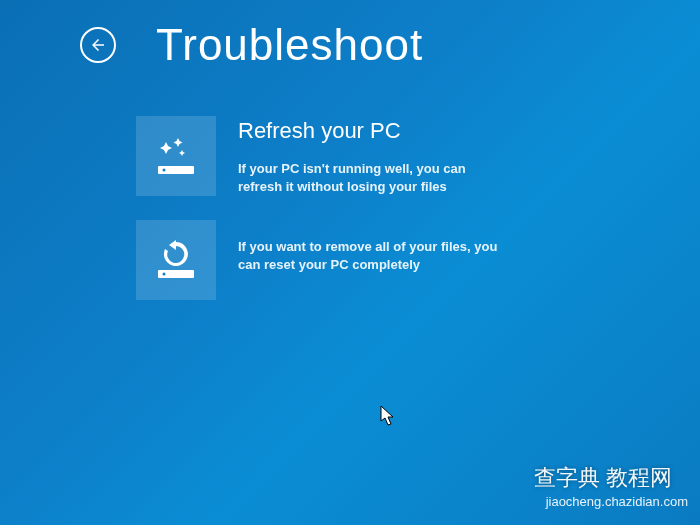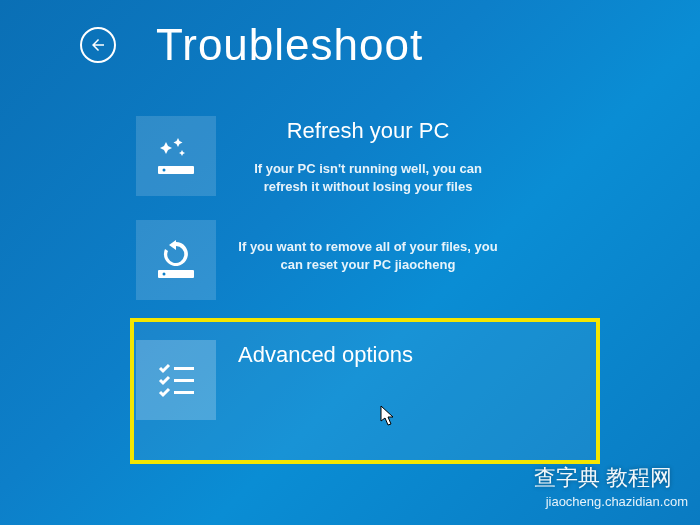--- a/index.html
+++ b/index.html
@@ -44,21 +44,20 @@
     }
     .options-container {
       padding: 30px 100px 0 130px;
     }
     .option-tile {
       display: flex;
       align-items: flex-start;
       margin-bottom: 12px;
       cursor: pointer;
       padding: 6px;
-      text-align: center;
     }
     .option-tile.highlighted {
       border: 4px solid #f5e600;
       padding: 18px 2px 40px 2px;
       background: rgba(255,255,255,0.06);
     }
     .tile-icon {
       width: 80px;
       height: 80px;
       background: rgba(255,255,255,0.15);
@@ -154,40 +153,24 @@
 
   <div class="option-tile">
     <div class="tile-icon">
       <svg viewBox="0 0 48 48">
         <path d="M24 6 a12 12 0 1 1 -11 7 l3 2 a8.5 8.5 0 1 0 8 -5 v4 l-7 -5 l7 -5 Z" fill="#ffffff"></path>
         <rect x="6" y="34" width="36" height="8" rx="1" fill="#ffffff"></rect>
         <circle cx="12" cy="38" r="1.5" fill="#0d7fc9"></circle>
       </svg>
     </div>
     <div class="tile-text">
-      <div class="tile-desc">If you want to remove all of your files, you can reset your PC jiaocheng</div>
+      <div class="tile-desc">If you want to remove all of your files, you can reset your PC completely</div>
     </div>
   </div>
 
-  <div class="option-tile highlighted">
-    <div class="tile-icon">
-      <svg viewBox="0 0 48 48">
-        <path d="M8 12 l3 3 l6 -6" stroke="#ffffff" stroke-width="3" fill="none"></path>
-        <rect x="22" y="11" width="20" height="3" fill="#ffffff"></rect>
-        <path d="M8 24 l3 3 l6 -6" stroke="#ffffff" stroke-width="3" fill="none"></path>
-        <rect x="22" y="23" width="20" height="3" fill="#ffffff"></rect>
-        <path d="M8 36 l3 3 l6 -6" stroke="#ffffff" stroke-width="3" fill="none"></path>
-        <rect x="22" y="35" width="20" height="3" fill="#ffffff"></rect>
-      </svg>
-    </div>
-    <div class="tile-text">
-      <div class="tile-title">Advanced options</div>
-      <div class="tile-desc"></div>
-    </div>
-  </div>
 
 </div>
 
 <div class="cursor">
   <svg viewBox="0 0 16 22">
     <path d="M1 1 L1 16 L5 13 L8 20 L11 19 L8 12 L13 12 Z"></path>
   </svg>
 </div>
 
 <div class="watermark">查字典 教程网</div>

